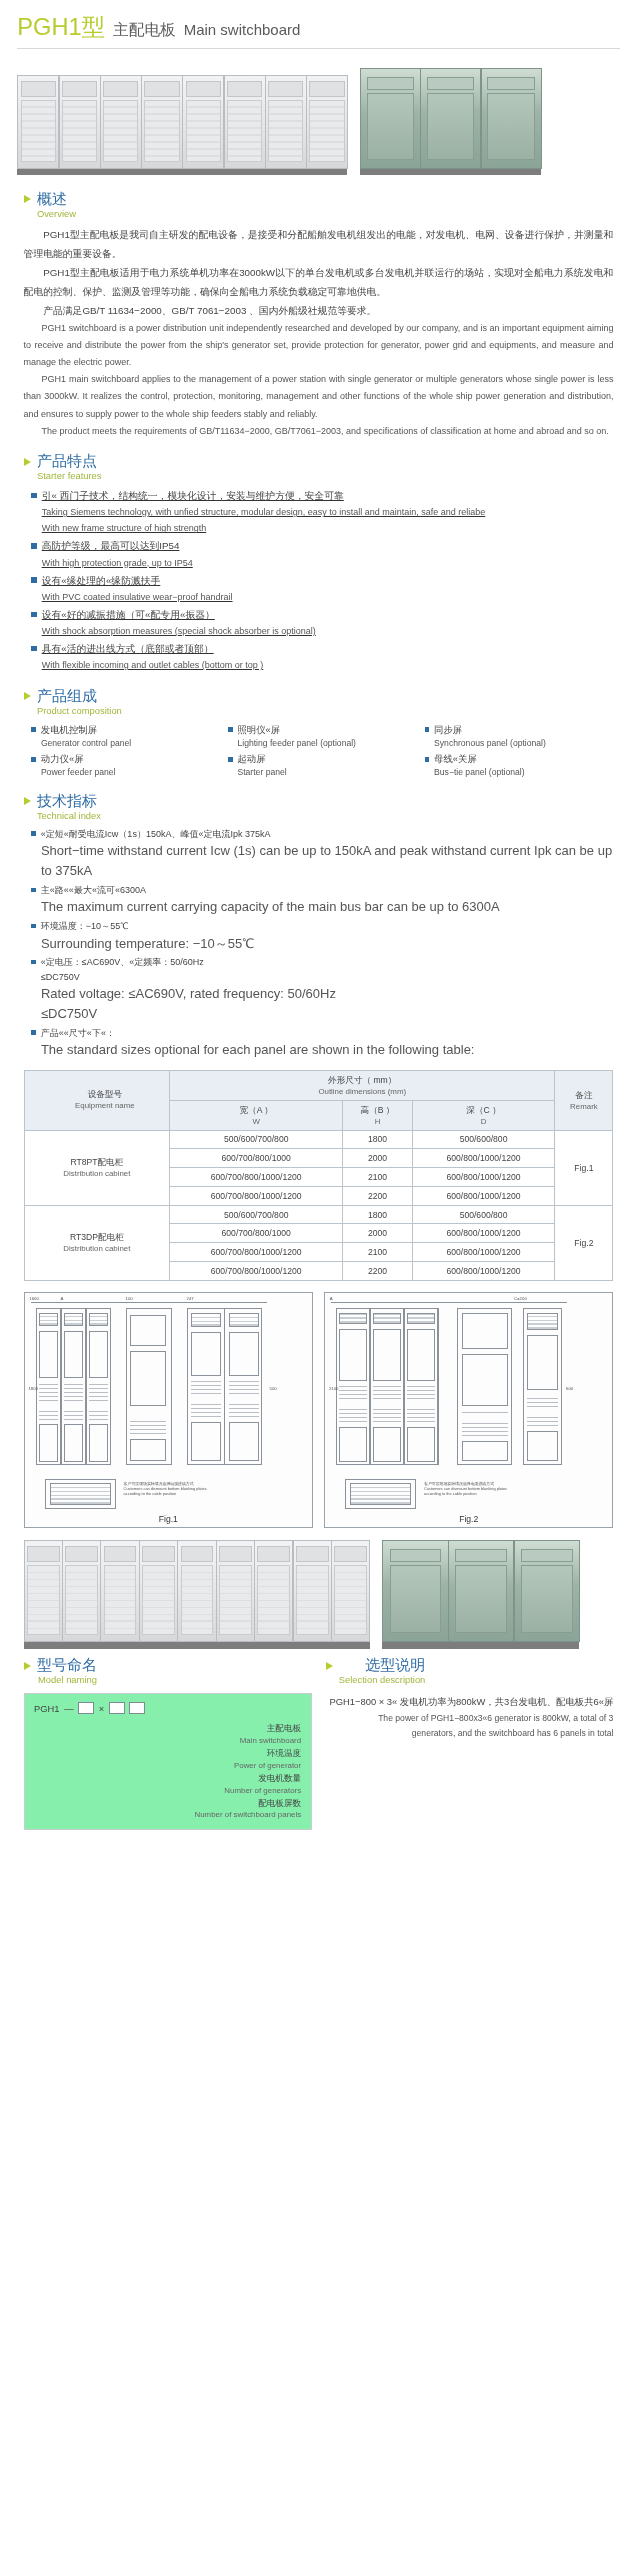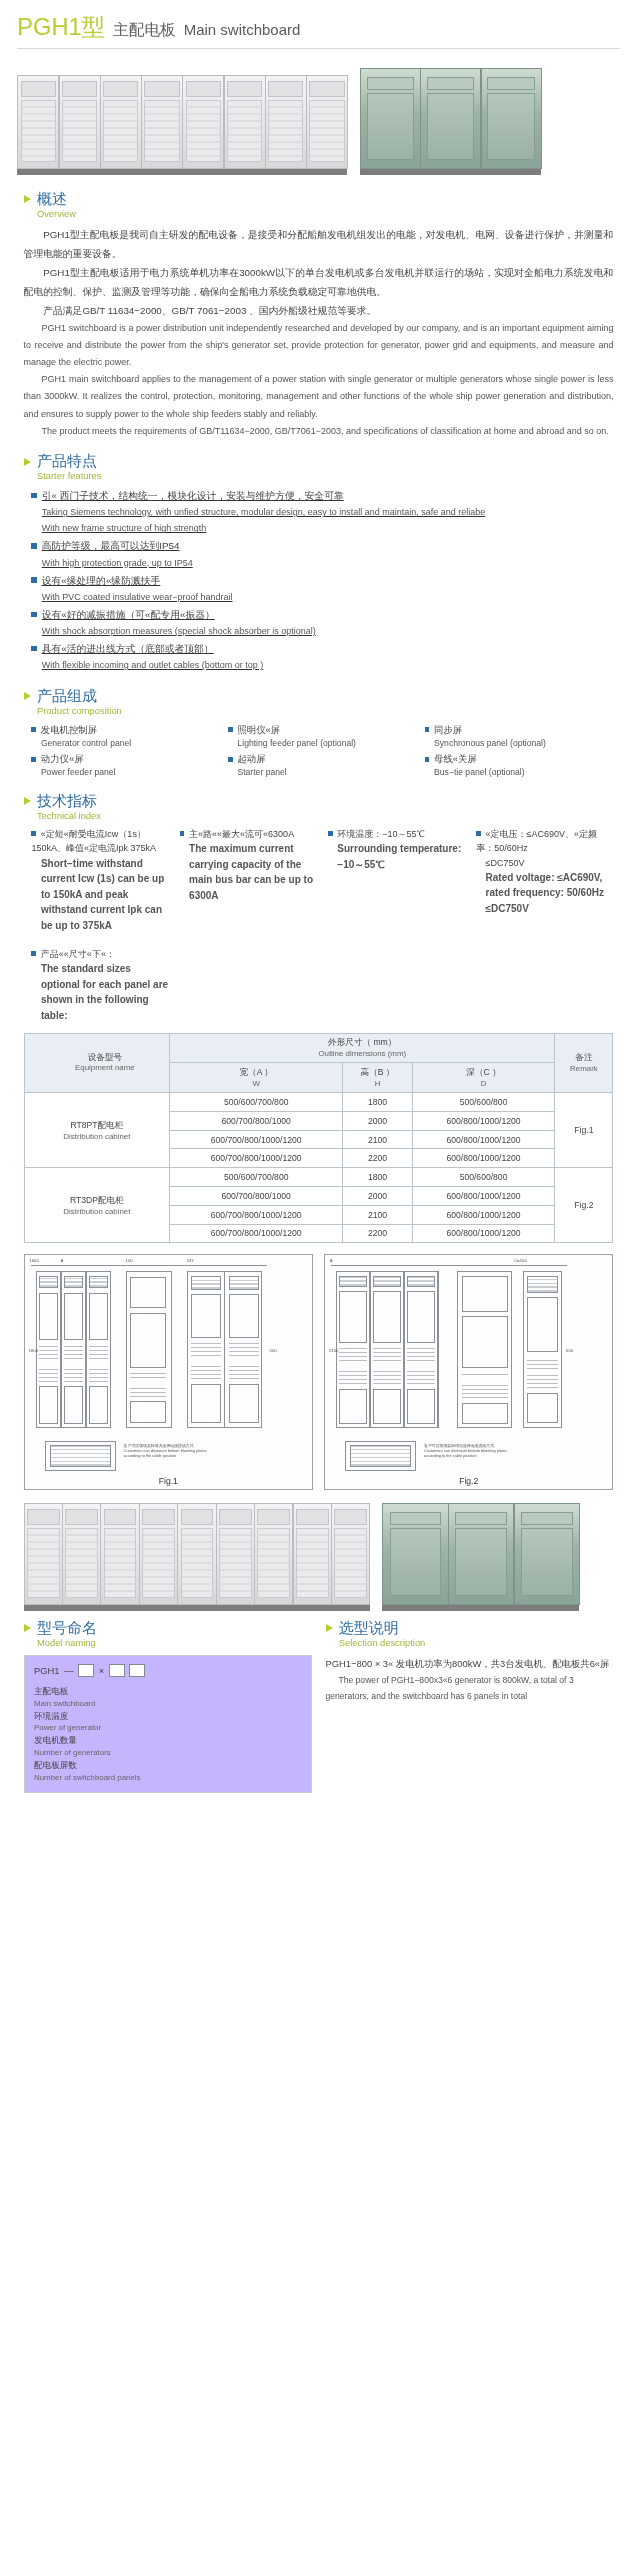--- a/index.html
+++ b/index.html
@@ -93,24 +93,24 @@
   
   .comp { display:grid; grid-template-columns:1fr 1fr 1fr; gap:1.6px 7.9px; margin:3.1px 0 0 7.9px; }
   .comp .cell .cn { font-size:9.4px; color:#444; line-height:1.6; }
   .comp .cell .en { font-size:8.6px; color:#555; line-height:1.5; padding-left:9.4px; }
   .comp .cell .sq {
     display:inline-block;width:4.7px;height:4.7px;background:#2e6ca4;margin-right:4.7px;
     vertical-align:0.8px;
   }
 
   
-  .tech { display:grid; grid-template-columns:1fr 1fr 1fr 1fr; gap:12px 11px; margin:3.1px 0 0 7.9px; }
+  .tech { display:grid; grid-template-columns:1fr; gap:0 11px; margin:3.1px 0 0 7.9px; }
   .tech .cell { margin-bottom:1.6px; }
   .tech .cn { font-size:9px; color:#444; line-height:1.6; }
-  .tech .en { font-size:10px; color:#555; line-height:1.55; padding-left:9.4px;font-weight:bold; }
+  .tech .en { font-size:13px; color:#555; line-height:1.55; padding-left:9.4px; }
   .tech .sub { font-size:9px; color:#444; line-height:1.6; padding-left:9.4px; }
   .tech .sq {
     display:inline-block;width:4.7px;height:4.7px;background:#2e6ca4;margin-right:4.7px;
     vertical-align:0.8px;
   }
 
   
   table.dims { border-collapse:collapse; width:100%; margin:7.9px 0 0 0; font-size:8.6px; }
   table.dims th, table.dims td {
     border:0.8px solid #b9c4cc; text-align:center; color:#444; padding:3.9px 1.6px;
@@ -137,23 +137,23 @@
     background:repeating-linear-gradient(0deg,#c9ced3 0 1.6px, #fdfdfd 1.6px 3.9px);
   }
   .note { position:absolute; font-size:3.9px; color:#555; line-height:1.25; width:86px; }
   .dimtxt { position:absolute; font-size:4.3px; color:#555; }
 
   
   .photos2 { display:flex; gap:12.6px; padding:12.6px 23.6px 0 23.6px; align-items:flex-end; }
 
   
   .bottom { display:flex; gap:14px; padding:14px 23.6px 0 23.6px; }
-  .bpanel { flex:1; }
+  .bpanel { flex:1;text-align:right; }
   .model-box {
-    border:0.8px solid #c6cdd3; background:#c4b5fd; padding:7.9px 9.4px; margin-top:6.3px;
+    border:0.8px solid #c6cdd3; background:#86efac; padding:7.9px 9.4px; margin-top:6.3px;
     min-height:118px;
   }
   .model-row { display:flex; align-items:center; gap:4.7px; font-size:9.4px; color:#444; }
   .mb {
     display:inline-block; width:15.7px; height:12.6px; border:0.8px solid #7e8a94; background:#fff;
   }
   .model-label { font-size:8.6px; color:#444; line-height:1.5; }
   .model-label .en { font-size:7.9px; color:#666; }
   .sel-txt .cn { font-size:9.4px; color:#444; line-height:1.9; }
   .sel-txt .en { font-size:8.6px; color:#555; line-height:1.8; text-indent:1.5em; }

